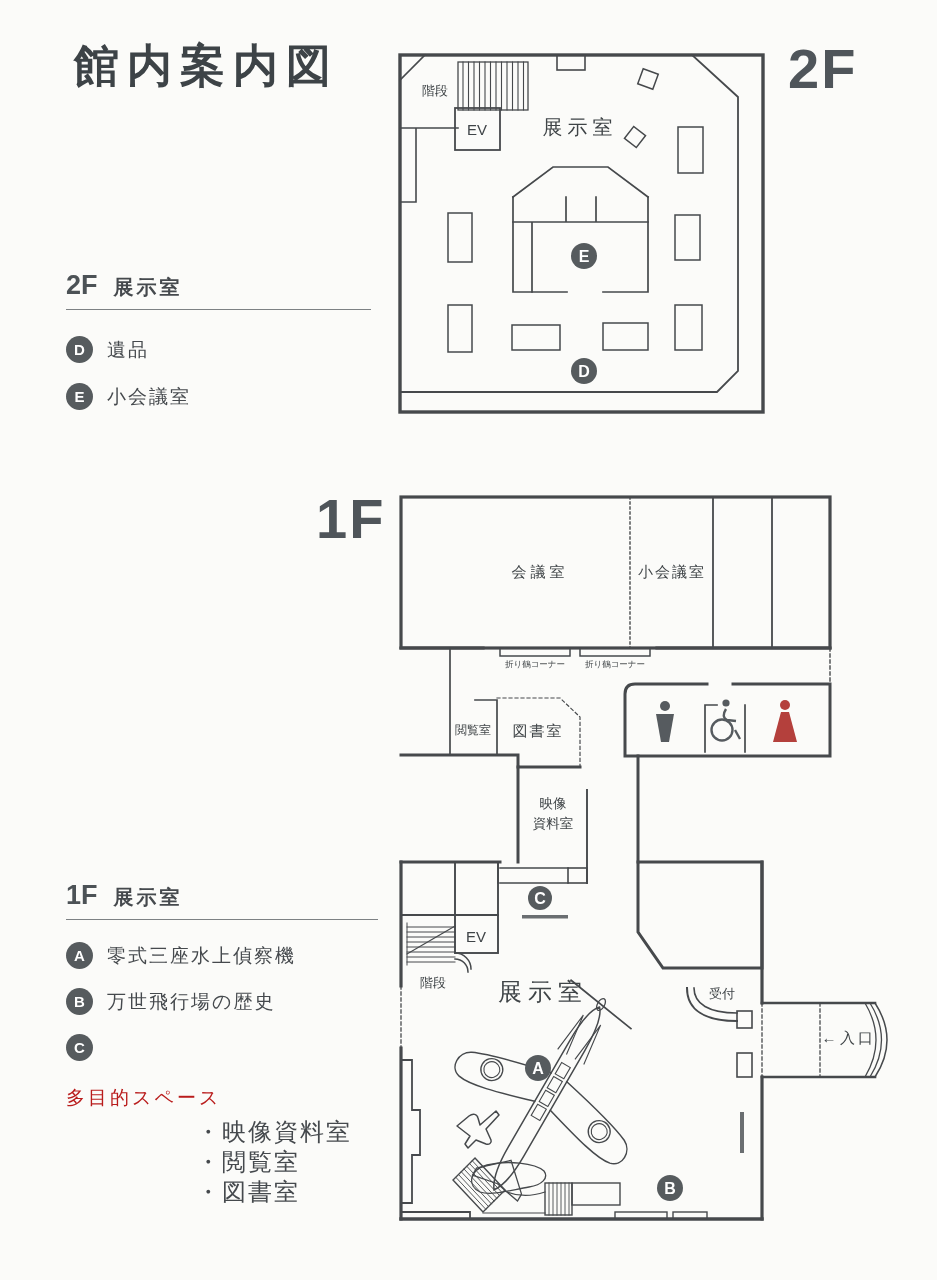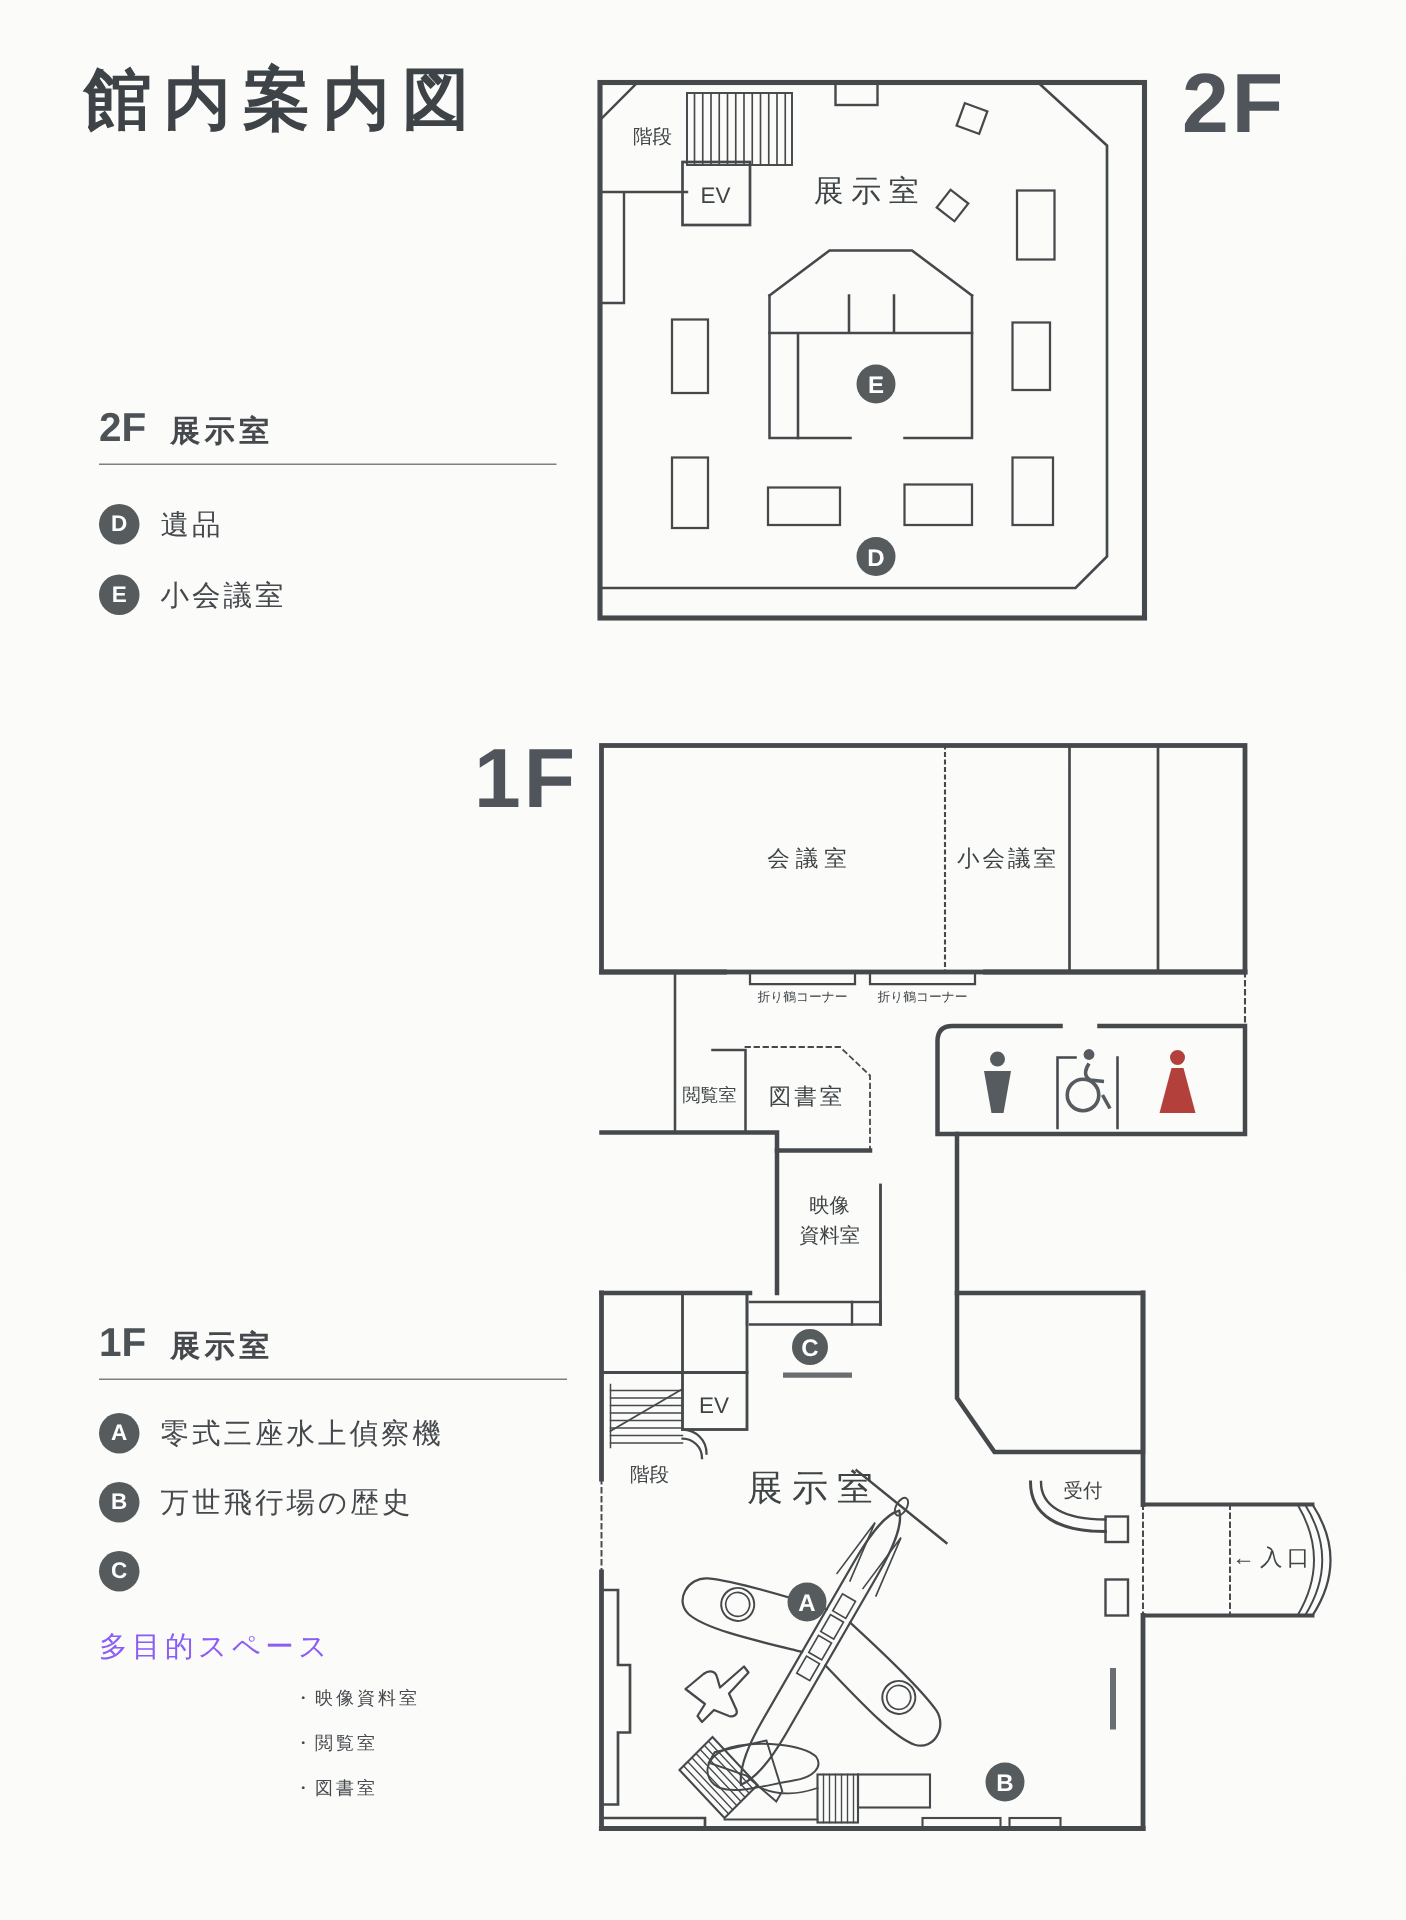--- a/index.html
+++ b/index.html
@@ -1,34 +1,34 @@
 <!DOCTYPE html>
 <html><head>
 <meta charset="utf-8">
 <style>
   html,body{margin:0;padding:0;}
   body{font-family:"Liberation Sans","DejaVu Sans",sans-serif;}
   #page{position:relative;width:937px;height:1280px;background:#fbfbf9;overflow:hidden;}
   .abs{position:absolute;}
-  #doc-title{left:56px;top:36px;font-family:"Liberation Serif","DejaVu Serif",serif;
+  #doc-title{left:74px;top:36px;font-family:"Liberation Serif","DejaVu Serif",serif;
     font-weight:bold;font-size:45px;letter-spacing:8px;color:#3d4347;}
   .floor-big{font-weight:bold;color:#4f555a;font-size:56px;letter-spacing:2px;}
   #f2-big{left:788px;top:36px;}
   #f1-big{left:316px;top:486px;}
   .legend{color:#45494d;}
   .legend-head{display:flex;align-items:baseline;gap:16px;}
   .legend-head .fl{font-size:27px;font-weight:bold;color:#4c5256;}
   .legend-head .rm{font-size:20px;font-weight:bold;letter-spacing:3px;}
   .rule{height:0;border-bottom:1.6px solid #7d8184;}
   .legend-item{display:flex;align-items:center;gap:14px;}
   .marker{width:27px;height:27px;border-radius:50%;background:#565b5e;color:#fff;
     font-weight:bold;font-size:15px;display:flex;align-items:center;justify-content:center;flex:0 0 27px;}
   .ltext{font-size:19px;letter-spacing:2px;}
-  .multi-head{font-size:19px;letter-spacing:3px;color:#8b5cf6;}
-  .multi-item{font-size:12px;letter-spacing:2px;color:#45494d;line-height:30px;}
+  .multi-head{font-size:19px;letter-spacing:3px;color:#b91c1c;}
+  .multi-item{font-size:24px;letter-spacing:2px;color:#45494d;line-height:30px;}
   svg{position:absolute;}
   svg text{fill:#3f4447;font-family:"Liberation Sans","DejaVu Sans",sans-serif;}
   .mk{fill:#565b5e;}
   .mkt{fill:#ffffff;font-weight:bold;font-size:16px;}
 </style>
 </head>
 <body>
 
 <div id="page">
 

